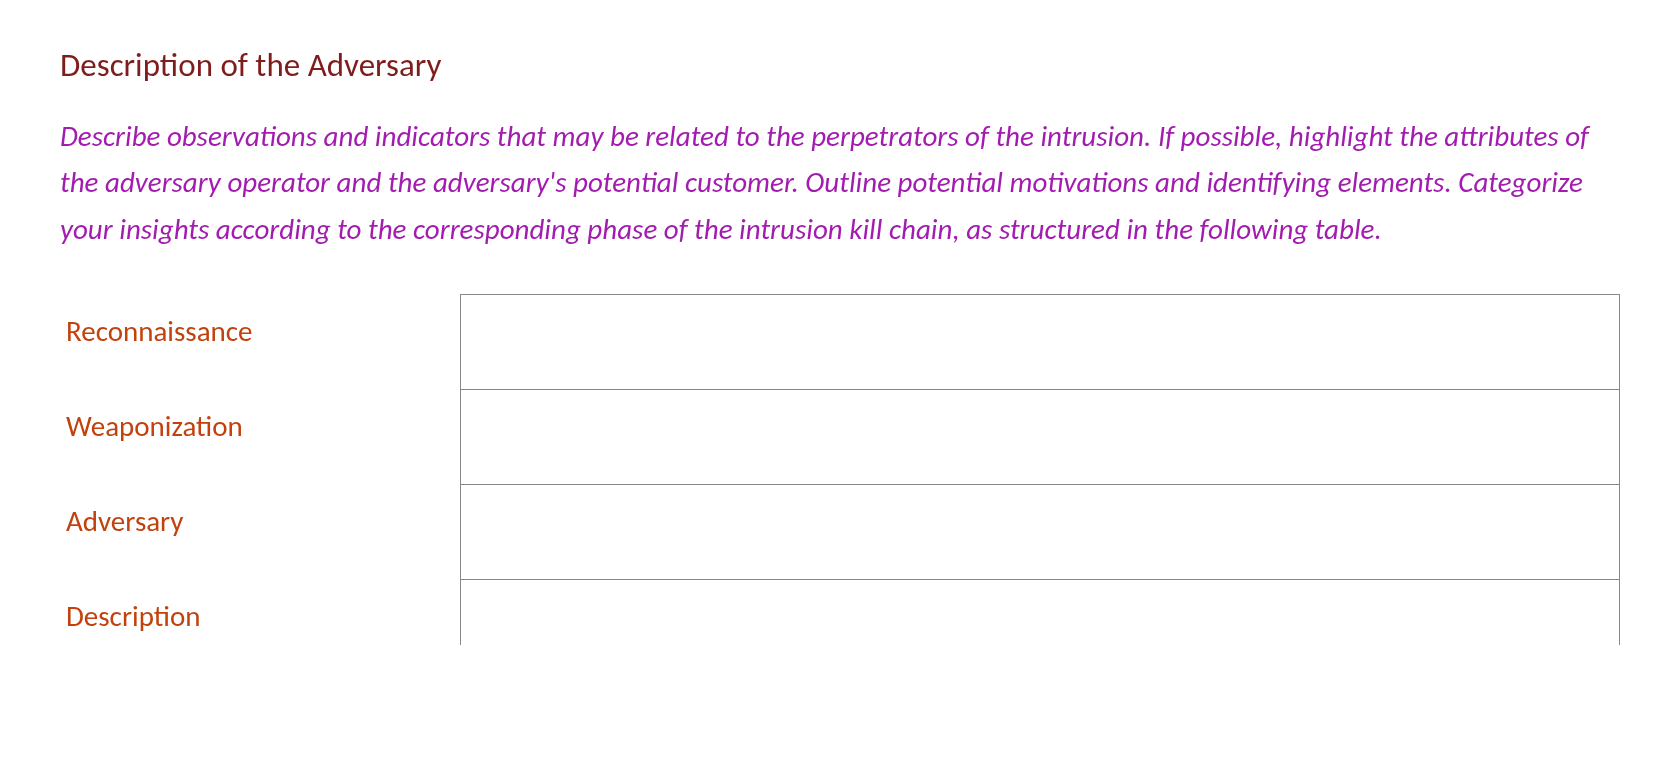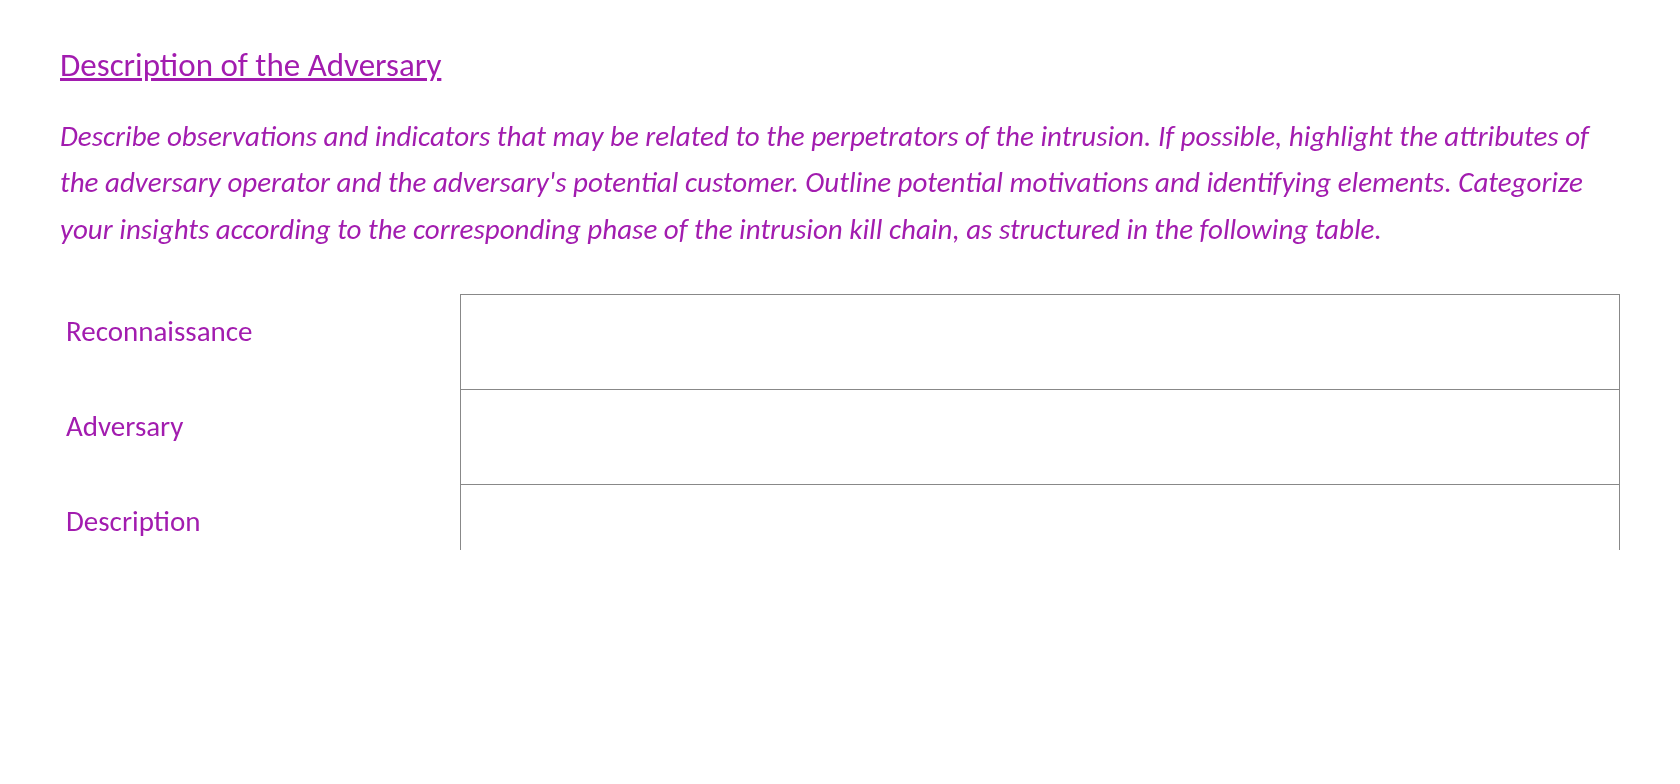--- a/index.html
+++ b/index.html
@@ -11,43 +11,42 @@
       font-family: "Segoe UI", Calibri, Arial, sans-serif;
       background: #ffffff;
       width: 1680px;
       height: 784px;
       padding: 45px 60px;
       color: #222;
     }
     .section-title {
       font-size: 33px;
       font-weight: 400;
-      color: #a21caf;
+      color: #7f1d1d;
       margin-bottom: 28px;
-      text-decoration: underline;
     }
     .section-description {
       font-size: 29px;
       font-style: italic;
       color: #a21caf;
       line-height: 1.6;
       margin-bottom: 42px;
     }
     .kill-chain-table {
       width: 100%;
       border-collapse: collapse;
     }
     .kill-chain-table tr {
       height: 95px;
     }
     .kill-chain-table td.phase-label {
       width: 400px;
       font-size: 29px;
       font-weight: 400;
-      color: #a21caf;
+      color: #c2410c;
       vertical-align: top;
       padding-top: 18px;
       padding-left: 6px;
       border: none;
     }
     .kill-chain-table td.phase-input-cell {
       border: 1px solid #888;
       padding: 0;
       vertical-align: top;
     }
@@ -81,20 +80,26 @@
 
 <table class="kill-chain-table">
   <tbody>
     <tr>
       <td class="phase-label">Reconnaissance</td>
       <td class="phase-input-cell">
         <textarea style=""></textarea>
       </td>
     </tr>
     <tr>
+      <td class="phase-label">Weaponization</td>
+      <td class="phase-input-cell">
+        <textarea style=""></textarea>
+      </td>
+    </tr>
+    <tr>
       <td class="phase-label">Adversary</td>
       <td class="phase-input-cell">
         <textarea style=""></textarea>
       </td>
     </tr>
     <tr>
       <td class="phase-label">Description</td>
       <td class="phase-input-cell">
         <textarea style=""></textarea>
       </td>

